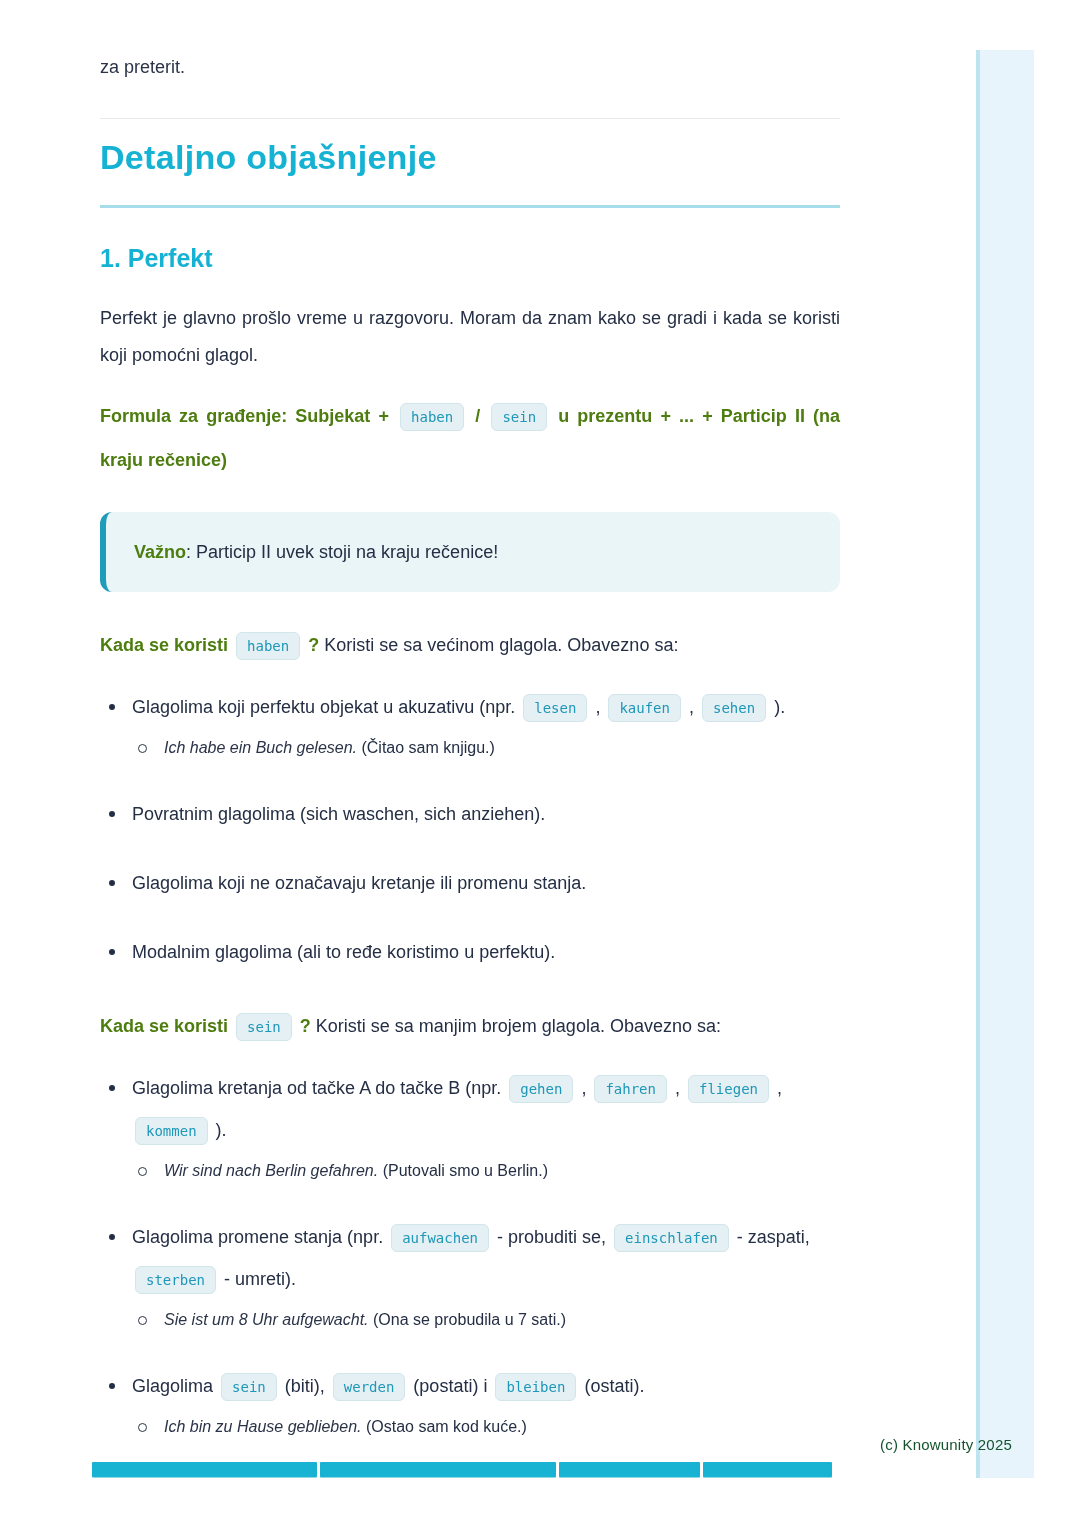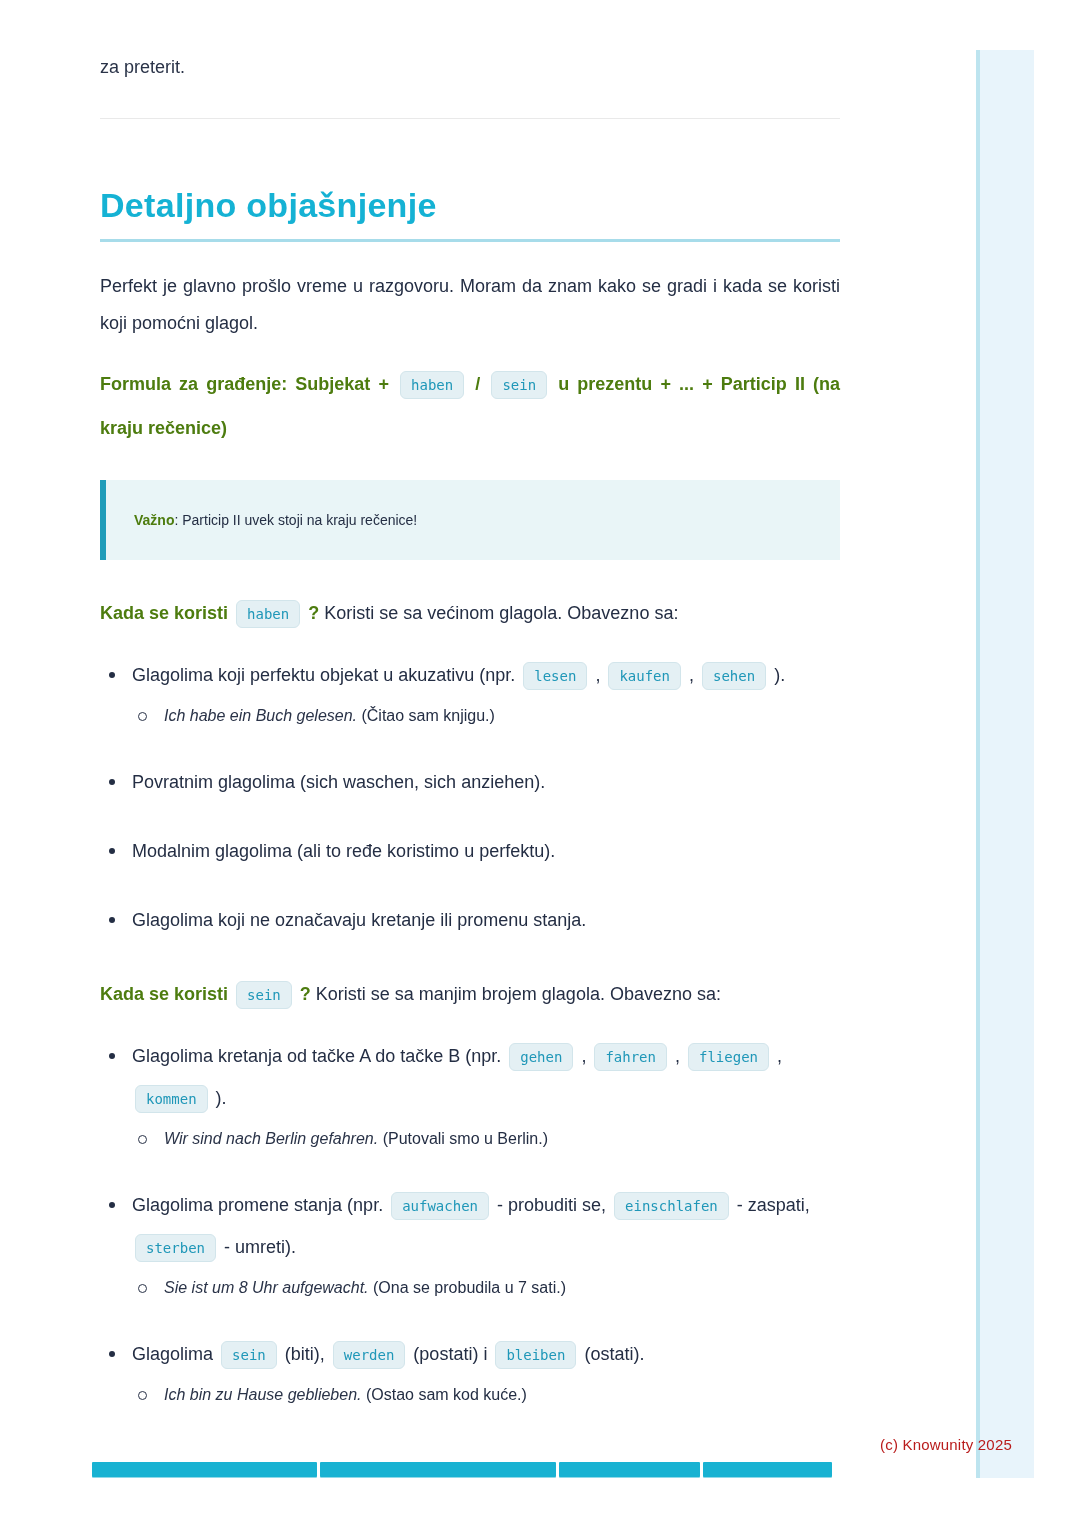--- a/index.html
+++ b/index.html
@@ -9,40 +9,40 @@
     font-family:"Liberation Sans", sans-serif;
     color:#242e44;
   }
   .content { position:absolute; left:100px; top:0; width:740px; }
 
   .top-text { padding-top:54px; font-size:18px; line-height:26px; color:#2a3348; }
 
   .divider { margin-top:38px; border:none; border-top:1px solid #e9e9e9; height:0; }
 
   .h1 {
-    margin-top:64px; font-size:34px; line-height:44px; font-weight:bold;
+    margin-top:16px; font-size:34px; line-height:44px; font-weight:bold;
     color:#15b2d4; letter-spacing:.3px;
-    padding-bottom:12px; border-bottom:3px solid #a7dcea;
+    padding-bottom:26px; border-bottom:3px solid #a7dcea;
   }
   .h2 { margin-top:34px; font-size:25px; line-height:32px; font-weight:bold; color:#15b2d4; }
 
   .para { margin-top:26px; font-size:18px; line-height:37px; text-align:justify; }
   .para.bold { font-weight:bold; color:#1b2438; line-height:44px; margin-top:20px; }
 
   .code {
     display:inline-block; font-family:"DejaVu Sans Mono", monospace;
     font-size:14px; color:#1f97b8; background:#e4f0f4;
     border:1px solid #d2e5eb; border-radius:6px;
     padding:2px 10px; margin:0 3px; line-height:22px; vertical-align:baseline;
     font-weight:normal;
   }
 
   .callout {
     margin-top:30px; background:#e9f5f7; border-left:6px solid #1f9cb9;
-    padding:26px 28px; font-size:14px; line-height:28px;
+    padding:26px 28px; font-size:18px; line-height:28px;border-radius:12px;
   }
 
   .lead { margin-top:32px; font-size:18px; line-height:42px; text-align:justify; }
 
   ul.main-list { list-style:none; margin-top:20px; }
   ul.main-list > li { position:relative; padding-left:32px; margin-bottom:27px;
     font-size:18px; line-height:42px; }
   ul.main-list > li::before {
     content:""; position:absolute; left:9px; top:18px;
     width:6px; height:6px; border-radius:50%; background:#242e44;
@@ -57,55 +57,56 @@
   .rb { font-weight:bold; color:#4d7c0f; }
   .ri { font-style:italic; color:#2a3348; }
 
   .side-strip {
     position:absolute; left:976px; top:50px; width:58px; height:1428px;
     background:#e8f4fb; border-left:4px solid #bde4ef;
   }
 
   .footer-credit {
     position:absolute; top:1436px; right:68px; z-index:3;
-    font-size:15px; color:#b91c1c; letter-spacing:.2px;
+    font-size:15px; color:#14532d; letter-spacing:.2px;
   }
 
   .progress-bar {
     position:absolute; left:92px; top:1462px; width:740px; height:15px;
     display:flex; gap:3px; z-index:2;
   }
   .progress-bar .seg { background:#18b2d2; border-radius:1px; box-shadow:0 1px 0 #8fd9e8; }
 </style>
 </head>
 <body>
 
 <div class="content">
   <p class="top-text">za preterit.</p>
 
   <hr class="divider">
 
   <h1 class="h1">Detaljno objašnjenje</h1>
 
+  <h2 class="h2">1. Perfekt</h2>
 
   <p class="para"><span class="">Perfekt je glavno prošlo vreme u razgovoru. Moram da znam kako se gradi i kada se koristi koji pomoćni glagol.</span></p>
 
   <p class="para bold"><span class="rb">Formula za građenje: Subjekat + </span><code class="code">haben</code><span class="rb"> / </span><code class="code">sein</code><span class="rb"> u prezentu + ... + Particip II (na kraju rečenice)</span></p>
 
   <div class="callout"><span class="rb">Važno</span><span class="">: Particip II uvek stoji na kraju rečenice!</span></div>
 
   <p class="lead"><span class="rb">Kada se koristi </span><code class="code">haben</code><span class="rb"> ?</span><span class=""> Koristi se sa većinom glagola. Obavezno sa:</span></p>
 
   <ul class="main-list">
       <li><span class="">Glagolima koji perfektu objekat u akuzativu (npr. </span><code class="code">lesen</code><span class=""> , </span><code class="code">kaufen</code><span class=""> , </span><code class="code">sehen</code><span class=""> ).</span><ul class="sub-list">
           <li><span class="ri">Ich habe ein Buch gelesen.</span><span class=""> (Čitao sam knjigu.)</span></li>
         </ul></li>
       <li><span class="">Povratnim glagolima (sich waschen, sich anziehen).</span></li>
+      <li><span class="">Glagolima koji ne označavaju kretanje ili promenu stanja.</span></li>
       <li><span class="">Modalnim glagolima (ali to ređe koristimo u perfektu).</span></li>
-      <li><span class="">Glagolima koji ne označavaju kretanje ili promenu stanja.</span></li>
     </ul>
 
   <p class="lead"><span class="rb">Kada se koristi </span><code class="code">sein</code><span class="rb"> ?</span><span class=""> Koristi se sa manjim brojem glagola. Obavezno sa:</span></p>
 
   <ul class="main-list">
       <li><span class="">Glagolima kretanja od tačke A do tačke B (npr. </span><code class="code">gehen</code><span class=""> , </span><code class="code">fahren</code><span class=""> , </span><code class="code">fliegen</code><span class=""> , </span><code class="code">kommen</code><span class=""> ).</span><ul class="sub-list">
           <li><span class="ri">Wir sind nach Berlin gefahren.</span><span class=""> (Putovali smo u Berlin.)</span></li>
         </ul></li>
       <li><span class="">Glagolima promene stanja (npr. </span><code class="code">aufwachen</code><span class=""> - probuditi se, </span><code class="code">einschlafen</code><span class=""> - zaspati, </span><code class="code">sterben</code><span class=""> - umreti).</span><ul class="sub-list">
           <li><span class="ri">Sie ist um 8 Uhr aufgewacht.</span><span class=""> (Ona se probudila u 7 sati.)</span></li>

